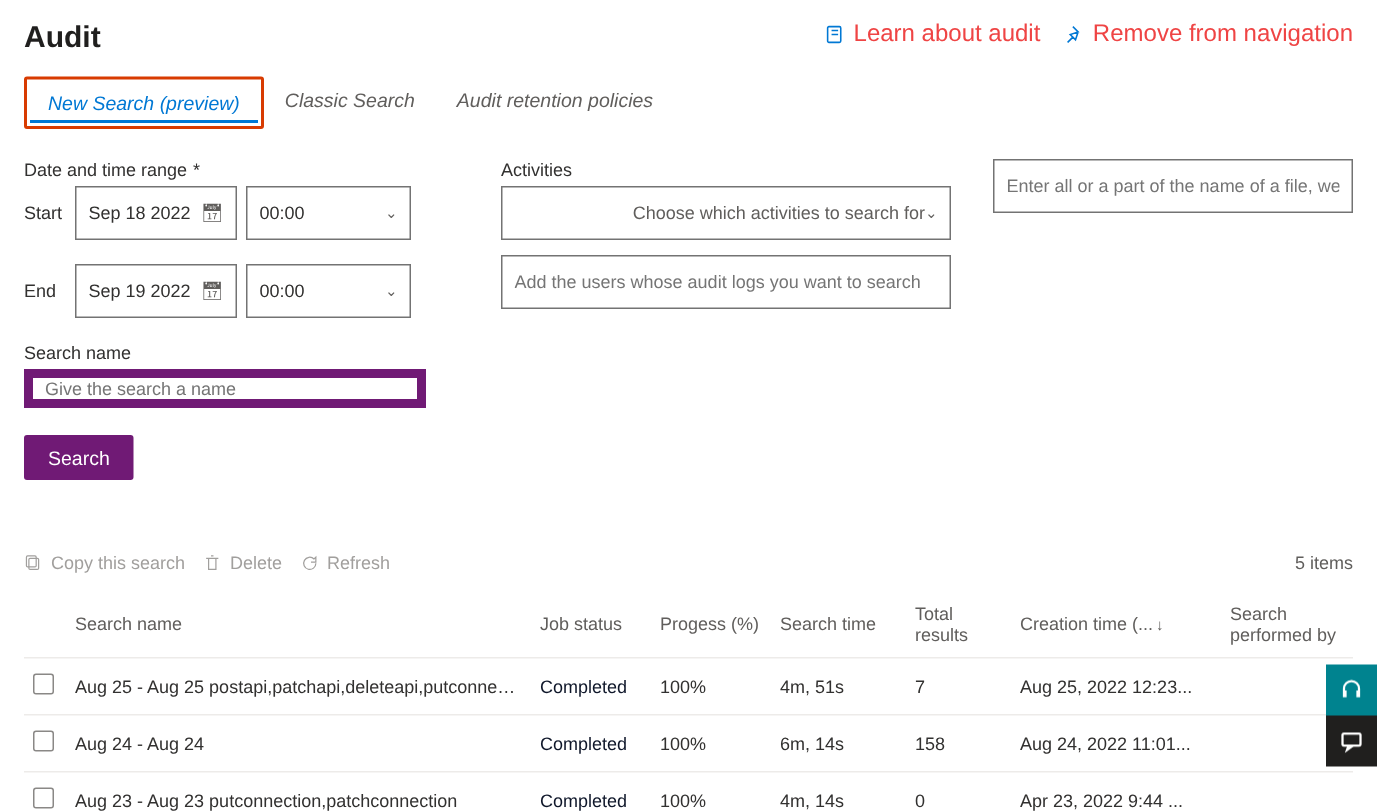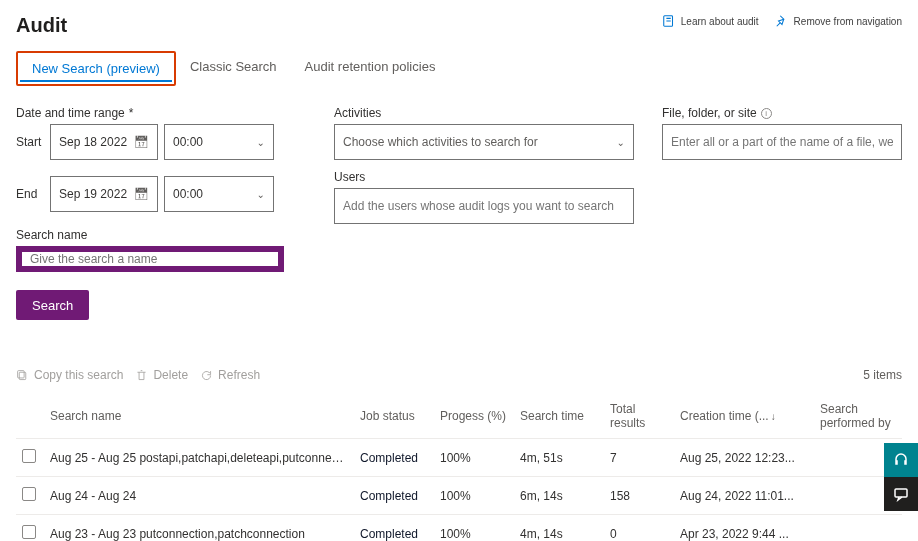--- a/index.html
+++ b/index.html
@@ -1,25 +1,25 @@
 <!DOCTYPE html>
 <html><head>
 <meta charset="utf-8">
 <style>
   * { box-sizing: border-box; margin: 0; padding: 0; }
   body { font-family: 'Segoe UI', Arial, sans-serif; font-size: 13px; color: #323130; background: #fff; padding: 14px 16px; width: 918px; }
   
   .header { display: flex; justify-content: space-between; align-items: flex-start; margin-bottom: 14px; }
   .page-title { font-size: 20px; font-weight: 600; color: #201f1e; }
-  .header-actions { display: flex; gap: 16px; font-size: 10px; color: #404040; }
+  .header-actions { display: flex; gap: 16px; font-size: 16px; color: #ef4444; }
   .header-link { display: inline-flex; align-items: center; gap: 5px; cursor: pointer; }
   .header-link svg { width: 14px; height: 14px; }
   
   .tabs { display: flex; gap: 0; margin-bottom: 20px; border-bottom: 0; }
-  .tab { padding: 8px 14px; font-size: 13px; color: #605e5c; cursor: pointer; position: relative; }
+  .tab { padding: 8px 14px; font-size: 13px; color: #605e5c; cursor: pointer; position: relative; font-style: italic; }
   .tab.highlighted { border: 2px solid #d83b01; color: #0078d4; border-radius:2px; }
   .tab.highlighted::after { content:''; position:absolute; left:2px; right:2px; bottom:2px; height:2px; background:#0078d4; }
 
   .form-area { display:flex; gap: 28px; margin-bottom: 8px; }
   .col1 { width: 290px; }
   .col2 { width: 300px; }
   .col3 { flex:1; }
 
   .field-label { font-size: 12px; color: #323130; margin-bottom: 4px; display:flex; align-items:center; gap:4px;}
   .req::after { content:' *'; }
@@ -30,21 +30,21 @@
     border:1px solid #737373; background:#fff; height:26px; font-size:12px;
     padding: 17px 8px; display:flex; align-items:center; justify-content:space-between;
   }
   .date-input { width: 108px; }
   .time-input { width: 110px; }
   .text-input { width: 100%; }
   .sel-input { width: 100%; color:#605e5c;}
   .caret { color:#605e5c; font-size:10px;}
   .cal-icon { color:#605e5c;}
 
-  .mb10 { margin-bottom: 10px; }
+  .mb10 { margin-bottom: 10px; justify-content: flex-end; }
 
   .search-name-block { margin-top: 4px; }
   .search-name-input { width: 268px; border:6px solid #701a75; height:26px; font-size:12px; padding:0 8px; background:#fff;}
 
   .btn-row { display:flex; gap:10px; margin-top: 18px; margin-bottom: 40px;}
   .btn { height: 30px; padding: 0 16px; font-size:13px; border:none; cursor:pointer; border-radius:2px;}
   .btn-primary { background:#701a75; color:#fff;}
   .btn-default { background:#f3f2f1; color:#323130; border:1px solid #d2d0ce;}
 
   .toolbar { display:flex; justify-content:space-between; align-items:center; color:#a19f9d; font-size:12px; margin-bottom: 12px;}
@@ -131,29 +131,24 @@
       <button class="btn btn-primary">Search</button>
     </div>
   </div>
 
   <div class="col2">
     <div class="field-label">Activities</div>
     <div class="sel-input mb10">
       <span>Choose which activities to search for</span>
       <span class="caret">⌄</span>
     </div>
-    <div class="field-label">Users</div>
     <input class="text-input" placeholder="Add the users whose audit logs you want to search" style="">
   </div>
 
   <div class="col3">
-    <div class="field-label">
-      <span>File, folder, or site</span>
-      <span class="info-icon">i</span>
-    </div>
     <input class="text-input" placeholder="Enter all or a part of the name of a file, website, or folder" style="">
   </div>
 </div>
 
 <div class="toolbar">
   <div class="toolbar-left">
     <span class="tb-item">
       <svg viewBox="0 0 16 16" fill="none" stroke="#a19f9d">
           <rect x="4" y="4" width="8" height="9" rx="1"></rect>
           <rect x="2" y="2" width="8" height="9" rx="1"></rect>

